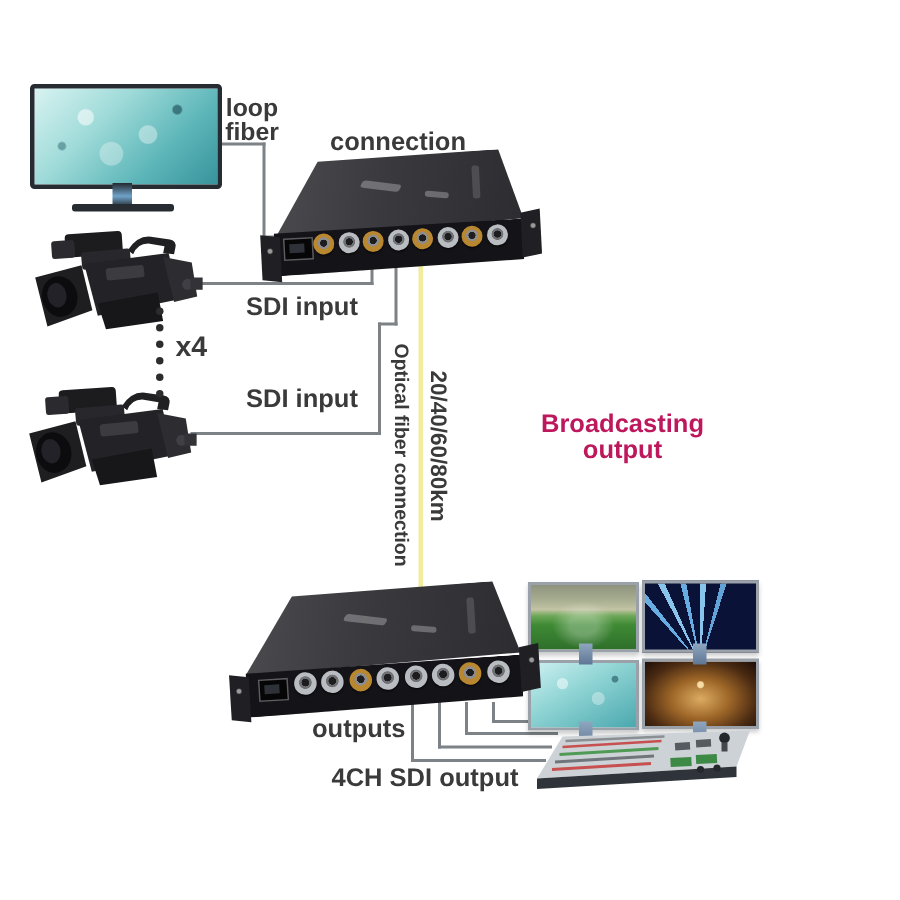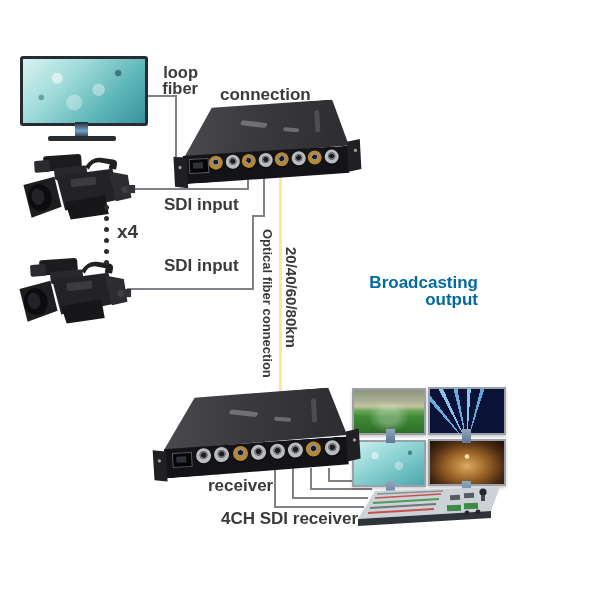--- a/index.html
+++ b/index.html
@@ -1,19 +1,19 @@
 <!DOCTYPE html>
 <html><head>
 <meta charset="utf-8">
 <style>
   html,body{margin:0;padding:0;background:#fff;}
   .stage{position:relative;width:600px;height:600px;background:#ffffff;overflow:hidden;
          font-family:"Liberation Sans",sans-serif;color:#3a3a3a;}
   .lbl{position:absolute;font-weight:700;color:#3a3a3a;z-index:6;white-space:nowrap;}
-  .lbl.center{text-align:right;}
+  .lbl.center{text-align:center;}
   .vert{writing-mode:vertical-rl;}
   
   .ln{position:absolute;background:#7d8287;z-index:1;}
   .fiber{position:absolute;background:#f2ec9e;z-index:1;}
   
   .monitor{position:absolute;left:20px;top:56px;width:122px;height:64px;border:3px solid #272c33;
            border-radius:3px;z-index:2;
            background:
              radial-gradient(circle at 28% 30%, rgba(255,255,255,.55) 0 5%, transparent 6%),
              radial-gradient(circle at 62% 48%, rgba(255,255,255,.38) 0 7%, transparent 8%),
@@ -228,20 +228,20 @@
   <div class="lbl center" style="left:138px;top:64px;width:60px;font-size:16.5px;line-height:16px;">
     <span style="display:block;">loop</span>
     <span style="display:block;">fiber</span>
   </div>
   <div class="lbl" style="left:220px;top:85px;font-size:17px;">connection</div>
   <div class="lbl" style="left:164px;top:195px;font-size:17px;">SDI input</div>
   <div class="lbl" style="left:117px;top:221px;font-size:19px;">x4</div>
   <div class="lbl" style="left:164px;top:256px;font-size:17px;">SDI input</div>
   <div class="lbl vert" style="left:260px;top:229px;font-size:13px;height:165px;">Optical fiber connection</div>
   <div class="lbl vert" style="left:283px;top:247px;font-size:15px;height:125px;">20/40/60/80km</div>
-  <div class="lbl center" style="left:352px;top:274px;width:126px;font-size:17px;line-height:17px;color:#0369a1;">
+  <div class="lbl center" style="left:352px;top:274px;width:126px;font-size:17px;line-height:17px;color:#be185d;">
     <span style="display:block;">Broadcasting</span>
     <span style="display:block;">output</span>
   </div>
-  <div class="lbl" style="left:208px;top:476px;font-size:17px;">receiver</div>
-  <div class="lbl" style="left:221px;top:509px;font-size:17px;">4CH SDI receiver</div>
+  <div class="lbl" style="left:208px;top:476px;font-size:17px;">outputs</div>
+  <div class="lbl" style="left:221px;top:509px;font-size:17px;">4CH SDI output</div>
 
 </div>
 
 </body></html>

